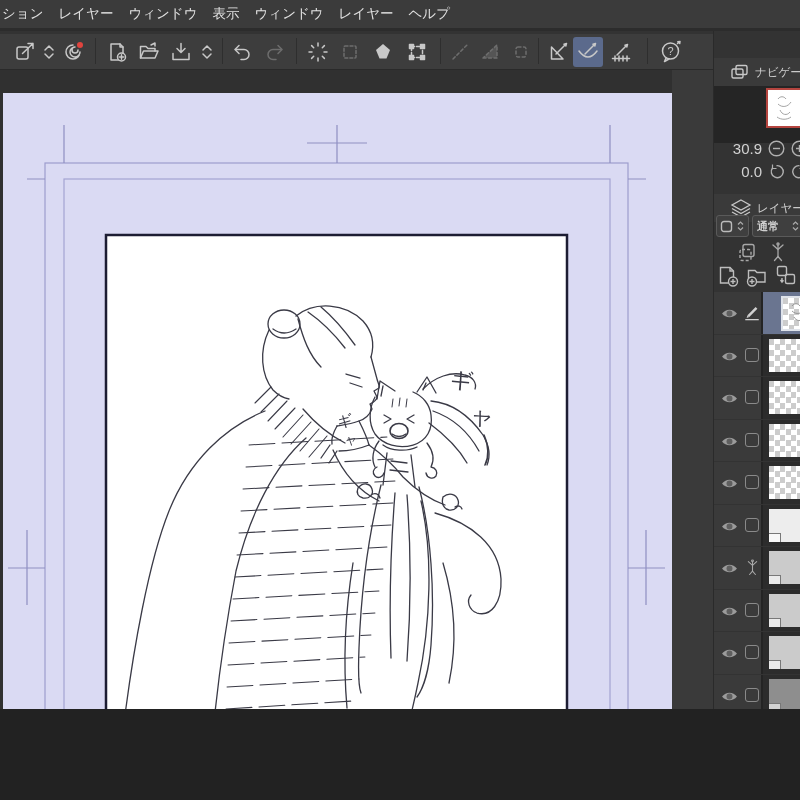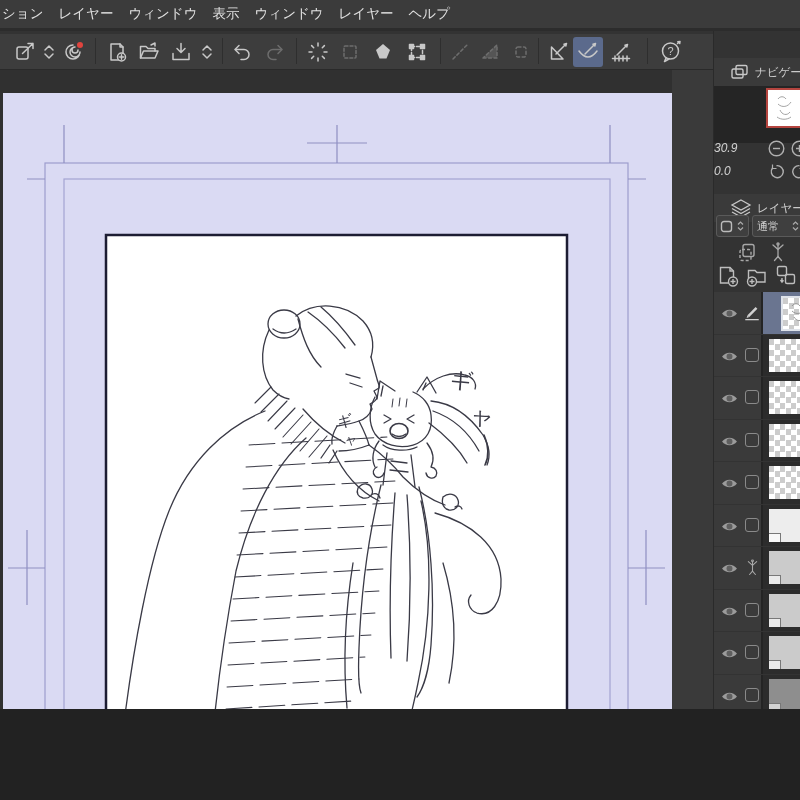--- a/index.html
+++ b/index.html
@@ -31,23 +31,23 @@
           border-left:1px solid #2a2a2a;overflow:hidden;}
   .phead{position:absolute;left:0;width:87px;height:28px;background:#3a3a3a;display:flex;align-items:center;}
   .hamburger{width:13px;height:9px;margin-left:6px;
     background:repeating-linear-gradient(#9a9a9a 0 1.5px,transparent 1.5px 3.5px);}
   .ptitle{color:#cfcfcf;font-size:11.5px;white-space:nowrap;margin-left:5px;}
   .picon{margin-left:10px;flex:none;}
   #nav-view{position:absolute;left:0;top:55px;width:87px;height:57px;background:#252525;}
   #nav-thumb{position:absolute;left:52px;top:2px;width:33px;height:36px;background:#fff;
              border:2px solid #b5453f;overflow:hidden;}
   .ctl-row{position:absolute;left:0;width:100px;height:22px;display:flex;align-items:center;}
-  .ctl-val{width:48px;text-align:left;color:#d2d2d2;font-size:12px;font-style:italic;}
+  .ctl-val{width:48px;text-align:right;color:#d2d2d2;font-size:15px;}
   .cbtn{margin-left:6px;flex:none;}
-  #lyr-toolrow1{position:absolute;left:0;top:184px;width:87px;height:24px;}
+  #lyr-toolrow1{position:absolute;left:0;top:184px;width:87px;height:24px;font-weight:bold;}
   .dropbox{position:absolute;top:0;height:22px;background:#3f3f3f;border:1px solid #5a5a5a;
            border-radius:3px;display:flex;align-items:center;box-sizing:border-box;}
   .blend-label{color:#d0d0d0;font-size:11px;margin-left:4px;white-space:nowrap;}
   .chev{margin-left:auto;margin-right:3px;flex:none;}
   
   #layer-list{position:absolute;left:0;top:261px;width:87px;height:508px;overflow:hidden;}
   .lrow{position:relative;height:41.5px;background:#3a3a3a;border-bottom:1px solid #333;}
   .eye{position:absolute;left:6px;top:14px;}
   .ctl{position:absolute;left:29px;top:11px;width:18px;height:18px;display:flex;align-items:center;justify-content:center;}
   .cbox{width:12px;height:12px;border:1.5px solid #8a8a8a;border-radius:3px;}

